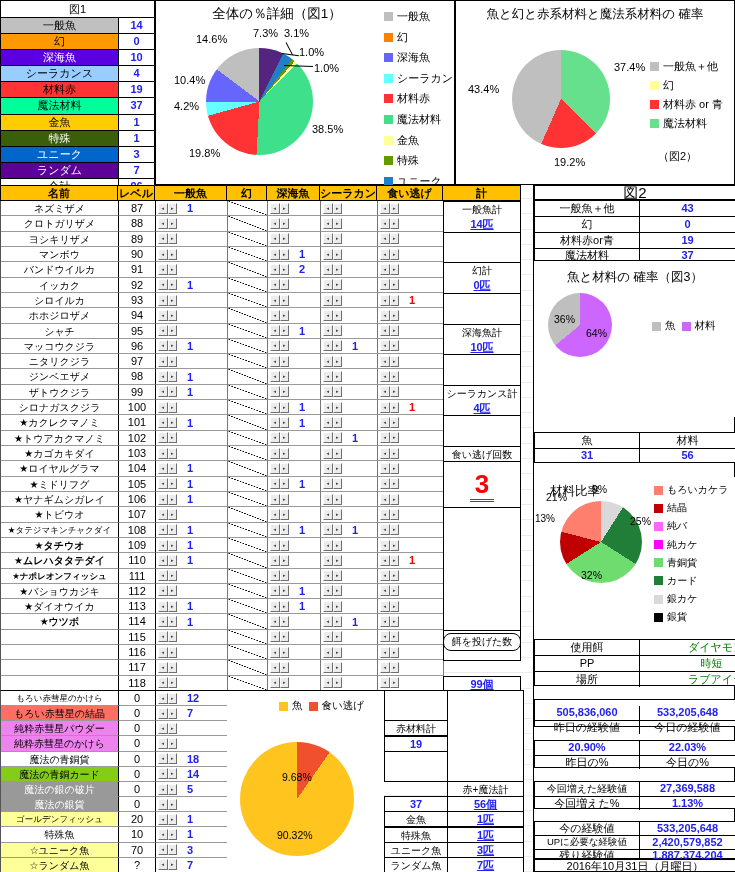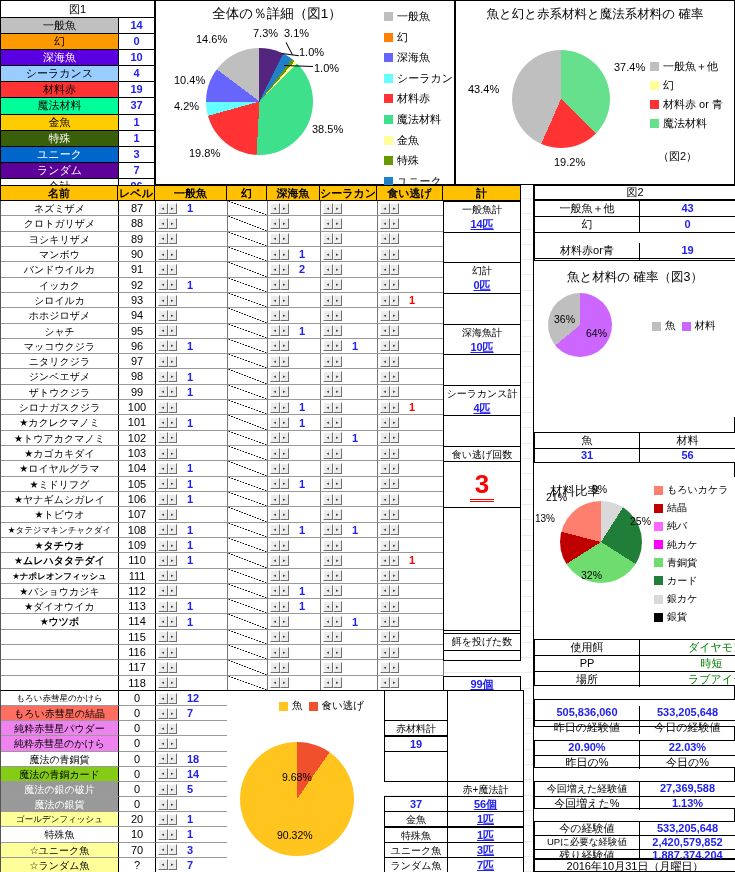--- a/index.html
+++ b/index.html
@@ -55,21 +55,21 @@
   #mat-body{left:0;top:690px;width:227px;display:grid;background:#fff;
     grid-template-columns:118px 37px 72px;grid-auto-rows:15.1667px;border-left:1px solid #555;border-top:1px solid #000;}
   
   .bscell{position:absolute;border:1px solid #000;background:#fff;box-sizing:border-box;text-align:center;overflow:hidden;white-space:nowrap;}
   .bscell.lab{font-size:10px;}
   .bscell .cnt{color:#2222EE;font-weight:bold;text-decoration:underline;font-size:11px;}
   .bscell .cnt2{color:#2222EE;font-weight:bold;font-size:11px;}
   
   #rpanel{left:533px;top:185px;width:202px;height:687px;background:#fff;border-left:1px solid #000;border-right:1px solid #000;}
   .rbox{position:absolute;left:0;width:202px;border:1px solid #000;background:#fff;box-sizing:border-box;}
-  .rhead{text-align:center;font-size:11px;line-height:13px;}
+  .rhead{text-align:center;font-size:15px;line-height:13px;}
   .rrow{display:flex;border-bottom:1px solid #000;}
   .rrow:last-child{border-bottom:none;}
   .rlab{width:104px;border-right:1px solid #000;text-align:center;overflow:hidden;white-space:nowrap;}
   .rval{flex:1;text-align:center;overflow:hidden;white-space:nowrap;}
   .blue{color:#2222EE;font-weight:bold;}
   .green{color:#008000;margin-left:48px;}
   .chartbox{position:absolute;left:0;width:202px;background:#fff;}
   
   #gridbg{left:0;top:0;width:735px;height:872px;
     background-image:repeating-linear-gradient(to bottom,transparent 0,transparent 14.3px,#ECECEC 14.3px,#ECECEC 15.3px);}
@@ -1147,21 +1147,21 @@
       <div class="sbox" style="top: 214.375px; height: 31.625px;"></div>
       <div class="sbox" style="top: 245px; height: 16.3125px;">
         <div class="sline lab">食い逃げ回数</div>
       </div>
       <div class="sbox" style="top: 260.312px; height: 46.9375px;">
         <div class="sline big3"><span>3</span></div>
       </div>
       <div class="sbox" style="top: 306.25px; height: 123.5px;"></div>
       <div class="sbox" style="top: 428.75px; height: 16.3125px;"></div>
       <div class="sbox" style="top: 444.062px; height: 16.3125px;"></div>
-      <div class="sbox" style="top: 432px; height: 18px;">
+      <div class="sbox" style="top: 432px; height: 18px; border-radius: 8px;">
         <div class="sline lab">餌を投げた数</div>
       </div>
       <div class="sbox" style="top: 474.688px; height: 16.3125px;">
         <div class="sline cnt">99個</div>
       </div>
     </div>
 
   <div id="mat-body" class="abs">
       <div class="fcell name" style="background: rgb(255, 255, 255); color: rgb(0, 0, 0); font-size: 8.5px;">もろい赤彗星のかけら</div>
       <div class="fcell lvl">0</div>
@@ -1310,21 +1310,21 @@
     <div class="rbox rhead" style="top:0;height:15px;">図2</div>
     <div class="rbox" style="top:15px;height:61px;" id="fig2-table">
       <div class="rrow" style="height:15px;">
           <div class="rlab" style="line-height:14px;">一般魚＋他</div>
           <div class="rval blue" style="line-height:14px;">43</div>
         </div>
       <div class="rrow" style="height:15px;">
           <div class="rlab" style="line-height:14px;">幻</div>
           <div class="rval blue" style="line-height:14px;">0</div>
         </div>
-      <div class="rrow" style="height:15px;margin-top:10px;">
+      <div class="rrow" style="height:15px;">
           <div class="rlab" style="line-height:14px;">材料赤or青</div>
           <div class="rval blue" style="line-height:14px;">19</div>
         </div>
       <div class="rrow" style="height:14px;">
           <div class="rlab" style="line-height:13px;">魔法材料</div>
           <div class="rval blue" style="line-height:13px;">37</div>
         </div>
     </div>
 
     <div class="chartbox" style="top:76px;height:156px;">

